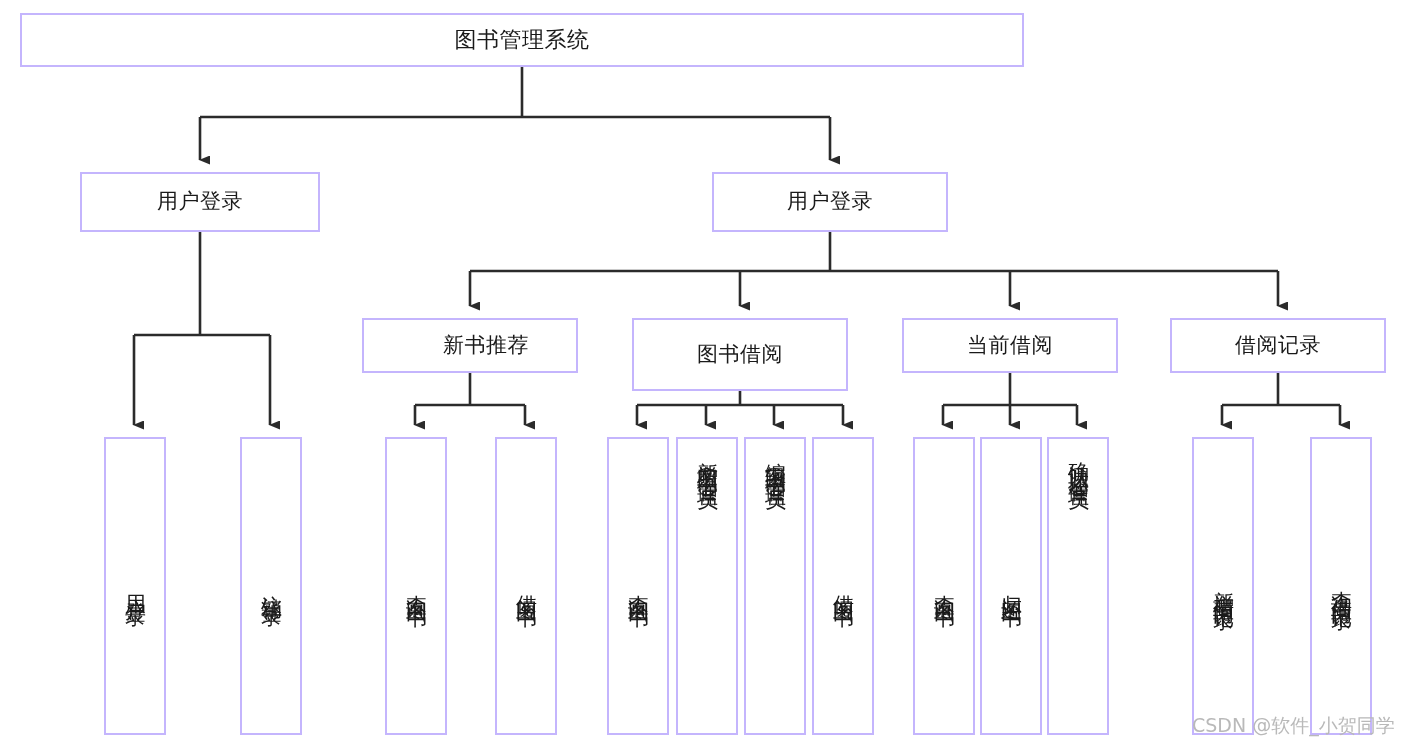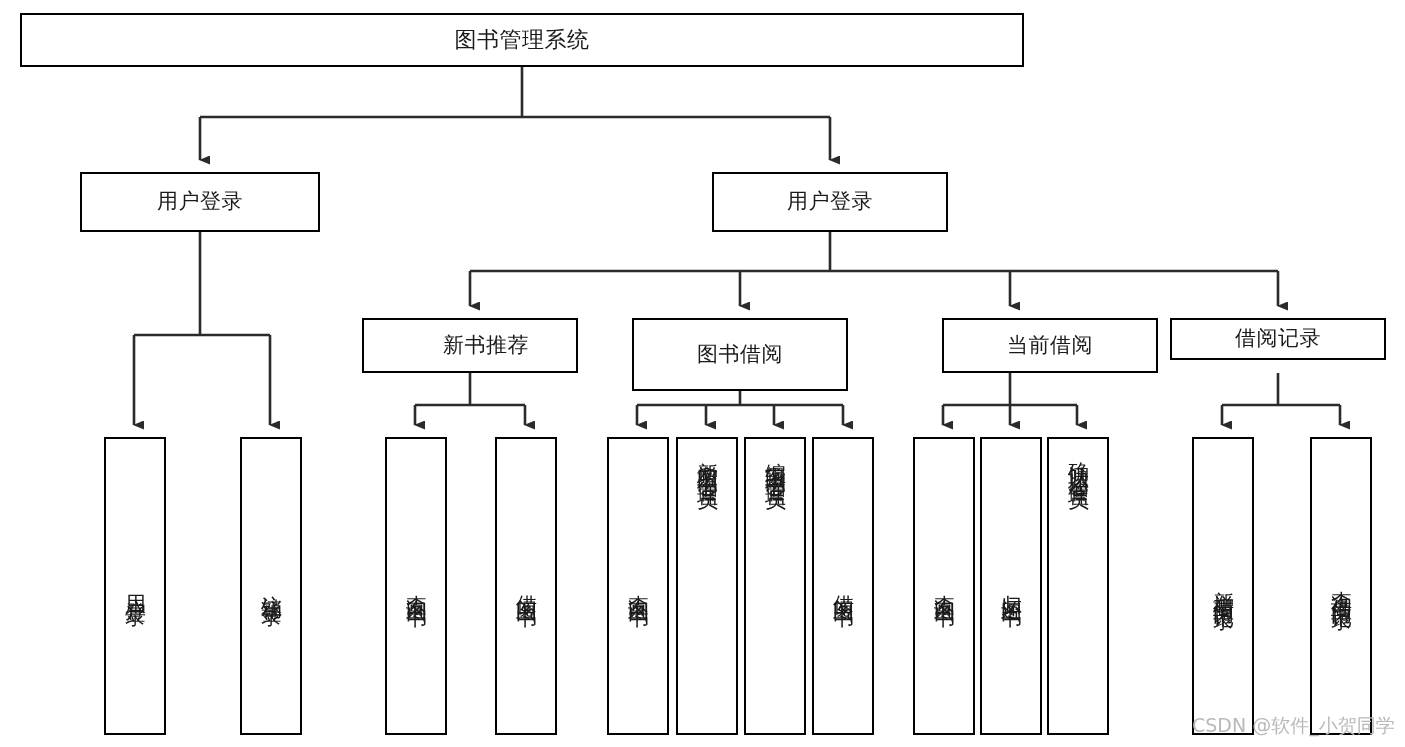--- a/index.html
+++ b/index.html
@@ -23,21 +23,21 @@
     left: 0;
     top: 0;
     width: 1405px;
     height: 747px;
     pointer-events: none;
   }
   .node {
     position: absolute;
     box-sizing: border-box;
     background: #ffffff;
-    border: 2px solid #000000;
+    border: 2px solid #c4b5fd;
     display: flex;
     align-items: center;
     justify-content: center;
     color: #1a1a1a;
   }
   .node-label {
     display: block;
     text-align: center;
     line-height: 1.12;
     white-space: nowrap;
@@ -147,24 +147,24 @@
   <div class="node horiz" style="left:712px; top:172px; width:236px; height:60px;">
     <span class="node-label">用户登录</span>
   </div>
 
   <div class="node horiz" style="left:362px; top:318px; width:216px; height:55px;padding-left:32px;">
     <span class="node-label">新书推荐</span>
   </div>
   <div class="node horiz" style="left:632px; top:318px; width:216px; height:73px;">
     <span class="node-label">图书借阅</span>
   </div>
-  <div class="node horiz" style="left:902px; top:318px; width:216px; height:55px;margin-left:40px;">
+  <div class="node horiz" style="left:902px; top:318px; width:216px; height:55px;">
     <span class="node-label">当前借阅</span>
   </div>
-  <div class="node horiz" style="left:1170px; top:318px; width:216px; height:42px;">
+  <div class="node horiz" style="left:1170px; top:318px; width:216px; height:55px;">
     <span class="node-label">借阅记录</span>
   </div>
 
   <div class="node vert center" style="left:104px; top:437px; width:62px; height:298px;">
     <span class="node-label">用户登录</span>
   </div>
   <div class="node vert center" style="left:240px; top:437px; width:62px; height:298px;">
     <span class="node-label">注销登录</span>
   </div>
 

